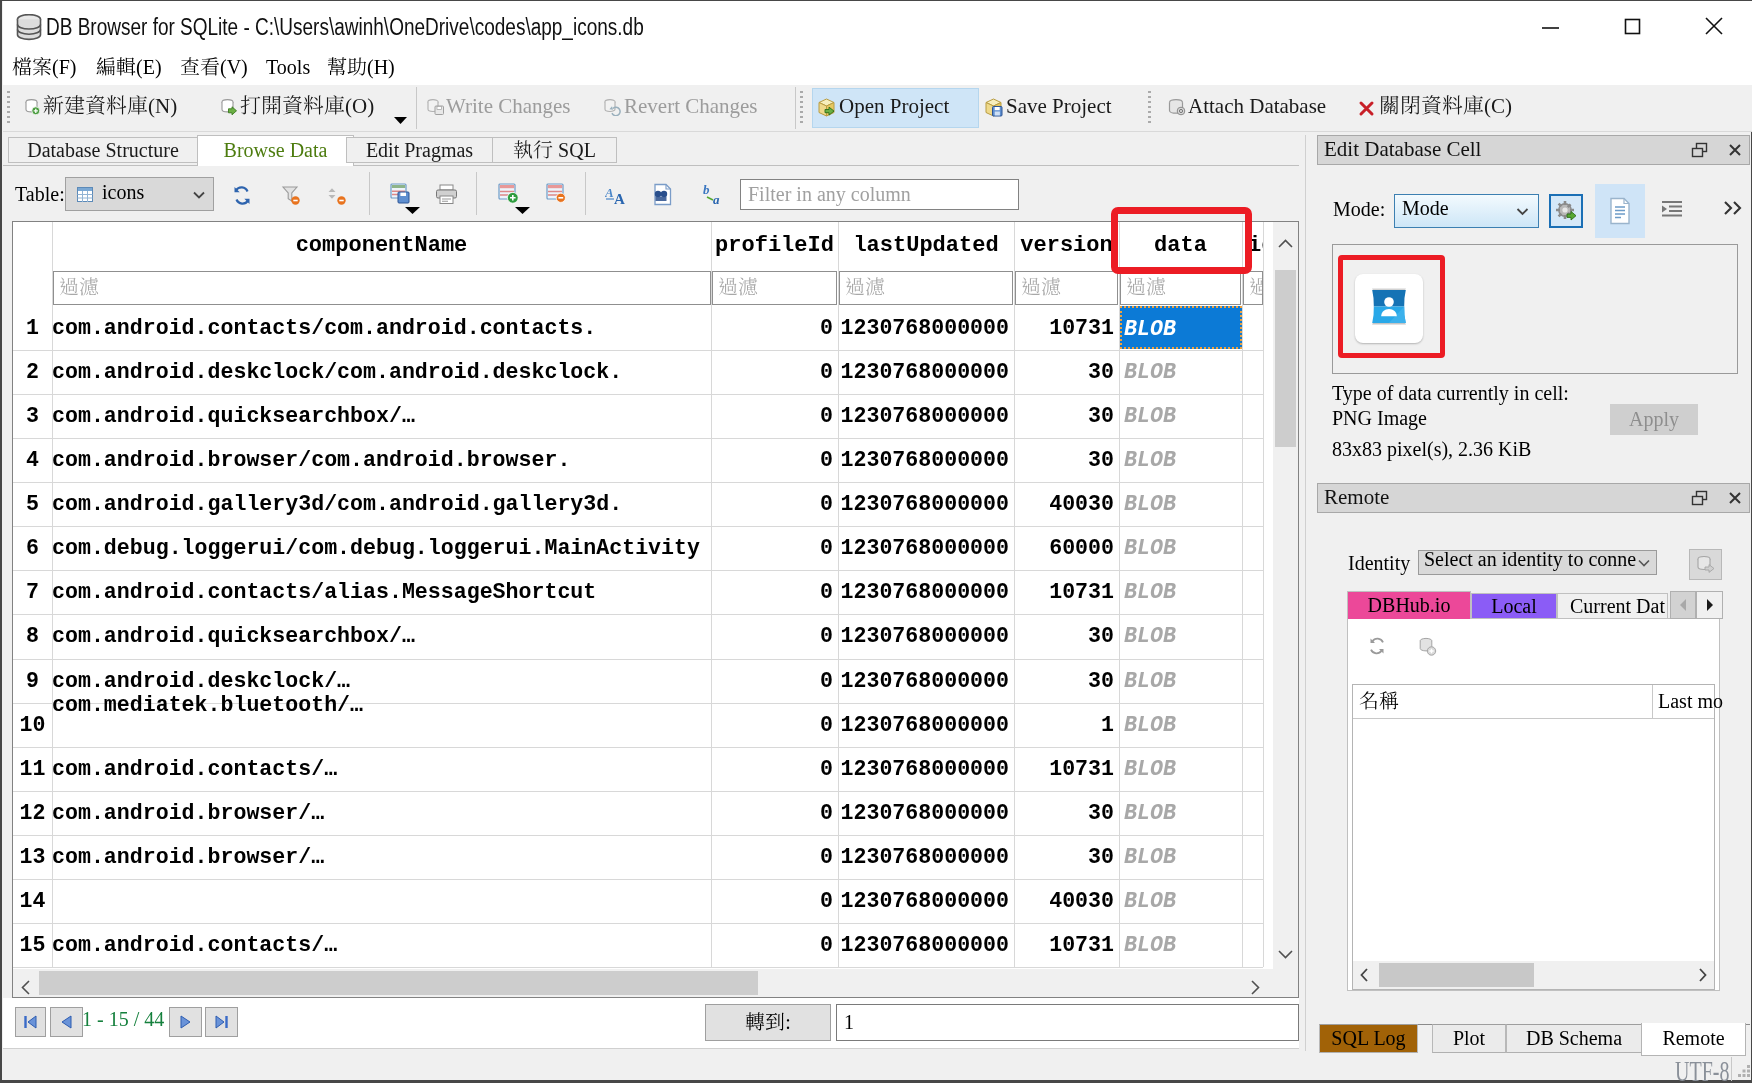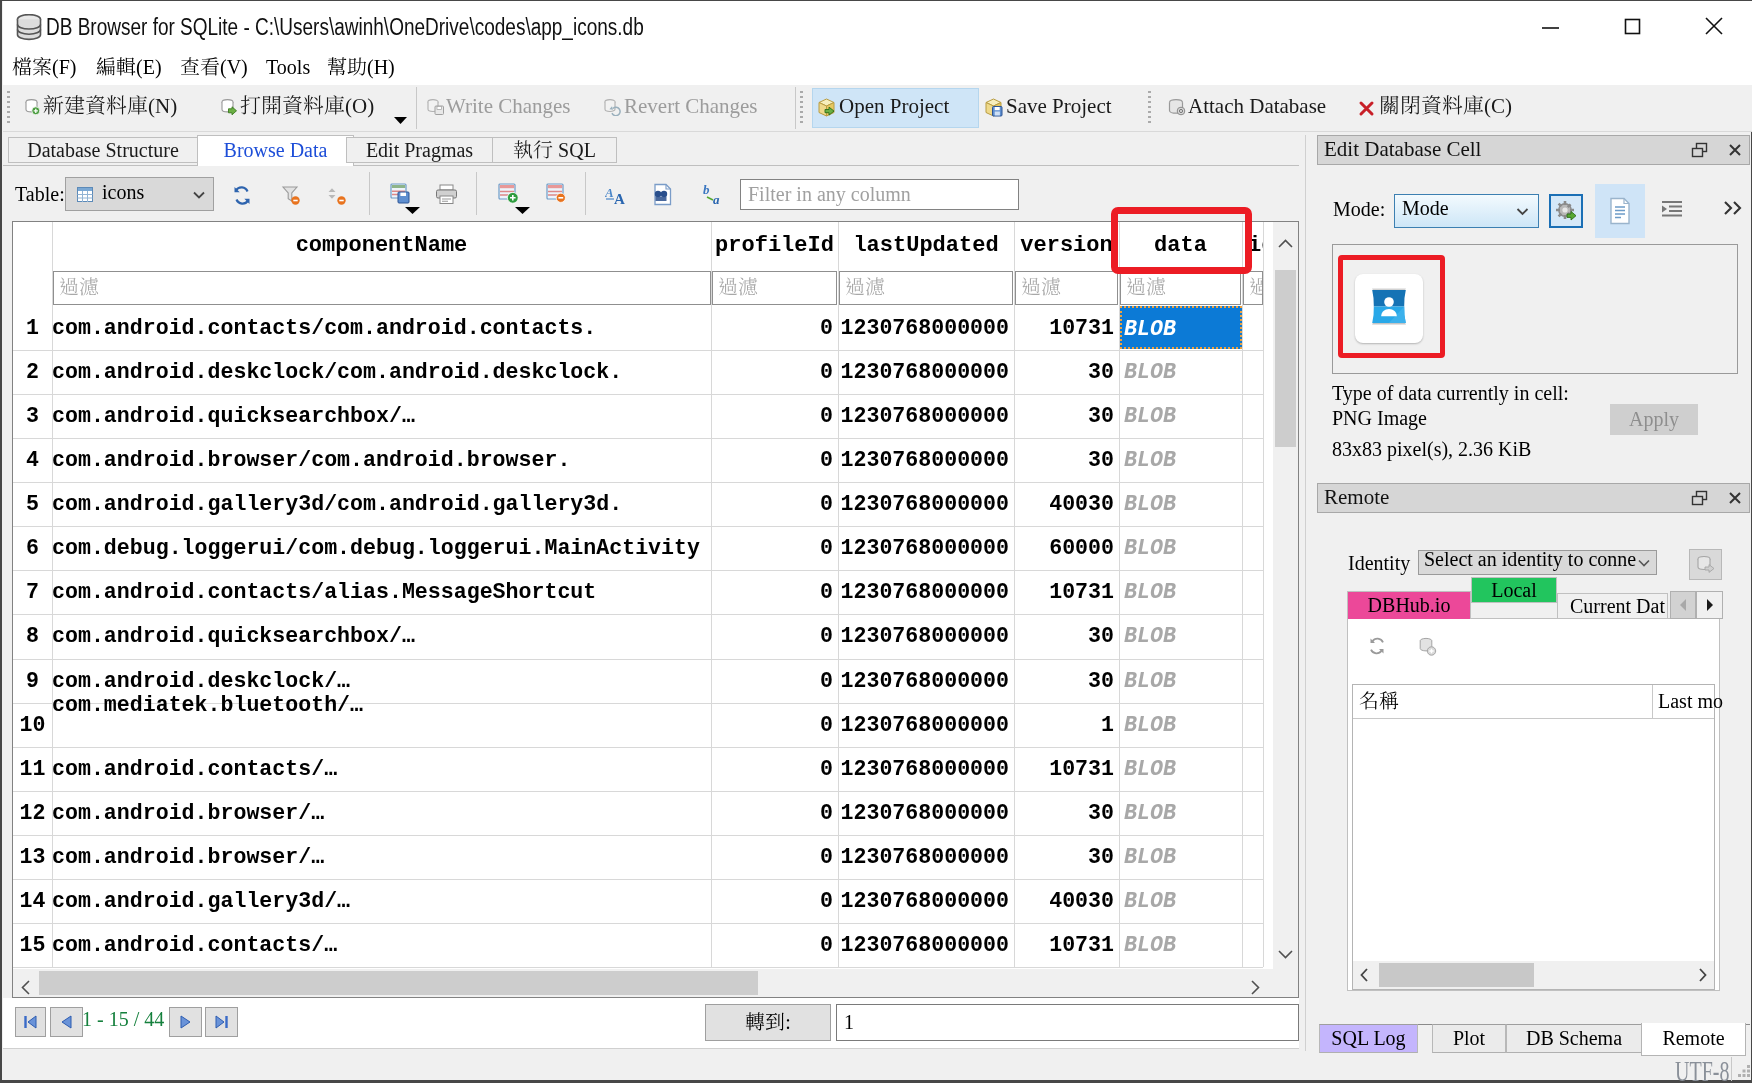--- a/index.html
+++ b/index.html
@@ -227,21 +227,21 @@
         </svg><svg class="cj">
           <use href="#u6599"></use>
         </svg><svg class="cj">
           <use href="#u5EAB"></use>
         </svg>(C)</span>
 </div>
 
 <div class="a" id="maintabs" style="left:1px;top:134px;width:1296px;height:31px;font-size:20px">
   <div class="a" style="left:0;top:30px;width:1296px;height:1px;background:#bfbfbf"></div>
   <div class="a" style="left:5px;top:2px;width:190px;height:26px;background:#f0f0f0;border:1px solid #bfbfbf;box-sizing:border-box;text-align:center;line-height:25px;color:#1a1a1a">Database Structure</div>
-  <div class="a" style="left:194px;top:0;width:157px;height:31px;background:#fff;border:1px solid #bfbfbf;border-bottom:none;box-sizing:border-box;text-align:center;line-height:29px;color:#1d4ed8">Browse Data</div>
+  <div class="a" style="left:194px;top:0;width:157px;height:31px;background:#fff;border:1px solid #bfbfbf;border-bottom:none;box-sizing:border-box;text-align:center;line-height:29px;color:#4d7c0f">Browse Data</div>
   <div class="a" style="left:343px;top:2px;width:147px;height:26px;background:#f0f0f0;border:1px solid #bfbfbf;box-sizing:border-box;text-align:center;line-height:25px;color:#1a1a1a">Edit Pragmas</div>
   <div class="a" style="left:489px;top:2px;width:125px;height:26px;background:#f0f0f0;border:1px solid #bfbfbf;box-sizing:border-box;text-align:center;line-height:25px;color:#1a1a1a"><svg class="cj">
           <use href="#u57F7"></use>
         </svg><svg class="cj">
           <use href="#u884C"></use>
         </svg> SQL</div>
 </div>
 
 <div class="a" id="controls" style="left:1px;top:165px;width:1296px;height:55px;font-size:20px">
   <span class="a" style="left:12px;top:17px;color:#000">Table:</span>
@@ -457,21 +457,20 @@
   <div class="a mono" style="left:1111px;top:569px;width:118px;height:44px;line-height:44px;color:#a8a8a8;font-weight:bold;font-style:italic;font-size:21.6px">BLOB</div>
   <div class="a" style="left:0;top:657px;width:1250px;height:1px;background:#d8d8d8"></div>
   <div class="a mono" style="left:0;top:613px;width:39px;height:44px;line-height:44px;text-align:center;font-weight:bold;font-size:21.6px">13</div>
   <div class="a mono" style="left:39px;top:613px;width:654px;height:44px;line-height:44px;font-weight:bold;font-size:21.6px;white-space:pre">com.android.browser/…</div>
   <div class="a mono" style="left:698px;top:613px;width:122px;height:44px;line-height:44px;text-align:right;font-weight:bold;font-size:21.6px">0</div>
   <div class="a mono" style="left:825px;top:613px;width:171px;height:44px;line-height:44px;text-align:right;font-weight:bold;font-size:21.6px">1230768000000</div>
   <div class="a mono" style="left:1001px;top:613px;width:100px;height:44px;line-height:44px;text-align:right;font-weight:bold;font-size:21.6px">30</div>
   <div class="a mono" style="left:1111px;top:613px;width:118px;height:44px;line-height:44px;color:#a8a8a8;font-weight:bold;font-style:italic;font-size:21.6px">BLOB</div>
   <div class="a" style="left:0;top:701px;width:1250px;height:1px;background:#d8d8d8"></div>
   <div class="a mono" style="left:0;top:657px;width:39px;height:44px;line-height:44px;text-align:center;font-weight:bold;font-size:21.6px">14</div>
-  <div class="a mono" style="left:39px;top:657px;width:654px;height:44px;line-height:44px;font-weight:bold;font-size:21.6px;white-space:pre">com.android.gallery3d/…</div>
   <div class="a mono" style="left:698px;top:657px;width:122px;height:44px;line-height:44px;text-align:right;font-weight:bold;font-size:21.6px">0</div>
   <div class="a mono" style="left:825px;top:657px;width:171px;height:44px;line-height:44px;text-align:right;font-weight:bold;font-size:21.6px">1230768000000</div>
   <div class="a mono" style="left:1001px;top:657px;width:100px;height:44px;line-height:44px;text-align:right;font-weight:bold;font-size:21.6px">40030</div>
   <div class="a mono" style="left:1111px;top:657px;width:118px;height:44px;line-height:44px;color:#a8a8a8;font-weight:bold;font-style:italic;font-size:21.6px">BLOB</div>
   <div class="a" style="left:0;top:745px;width:1250px;height:1px;background:#d8d8d8"></div>
   <div class="a mono" style="left:0;top:701px;width:39px;height:44px;line-height:44px;text-align:center;font-weight:bold;font-size:21.6px">15</div>
   <div class="a mono" style="left:39px;top:701px;width:654px;height:44px;line-height:44px;font-weight:bold;font-size:21.6px;white-space:pre">com.android.contacts/…</div>
   <div class="a mono" style="left:698px;top:701px;width:122px;height:44px;line-height:44px;text-align:right;font-weight:bold;font-size:21.6px">0</div>
   <div class="a mono" style="left:825px;top:701px;width:171px;height:44px;line-height:44px;text-align:right;font-weight:bold;font-size:21.6px">1230768000000</div>
   <div class="a mono" style="left:1001px;top:701px;width:100px;height:44px;line-height:44px;text-align:right;font-weight:bold;font-size:21.6px">10731</div>
@@ -603,21 +602,21 @@
 <div class="a" style="left:1687px;top:548px;width:33px;height:31px;background:#d9d9d9;border:1px solid #b8b8b8;box-sizing:border-box">
   <svg class="a" style="left:6px;top:5px" width="20" height="20" viewBox="0 0 20 20">
           <ellipse cx="8" cy="4" rx="6" ry="2.5" fill="#e6e6e6" stroke="#a5a5a5" stroke-width="1.1"></ellipse>
           <path d="M2 4v8c0 1.4 2.7 2.5 6 2.5s6-1.1 6-2.5V4" fill="#e6e6e6" stroke="#a5a5a5" stroke-width="1.1"></path>
           <path d="M9 12h4v-2.4l5 3.9-5 3.9V15h-4z" fill="#cfcfcf" stroke="#a5a5a5" stroke-width=".9"></path>
         </svg>
 </div>
 
 <div class="a" style="left:1345px;top:617px;width:373px;height:373px;background:#fff;border:1px solid #c0c0c0;box-sizing:border-box"></div>
 <div class="a" style="left:1345px;top:590px;width:124px;height:28px;background:#ec4899;border:1px solid #c0c0c0;border-bottom:none;box-sizing:border-box;text-align:center;line-height:26px;color:#000">DBHub.io</div>
-<div class="a" style="left:1469px;top:576px;width:86px;height:26px;background:#22c55e;border:1px solid #c0c0c0;box-sizing:border-box;text-align:center;line-height:24px;color:#000">Local</div>
+<div class="a" style="left:1469px;top:592px;width:86px;height:26px;background:#8b5cf6;border:1px solid #c0c0c0;box-sizing:border-box;text-align:center;line-height:24px;color:#000">Local</div>
 <div class="a" style="left:1555px;top:592px;width:111px;height:26px;background:#f0f0f0;border:1px solid #c0c0c0;box-sizing:border-box;text-align:left;line-height:24px;color:#000;overflow:hidden;padding-left:12px">Current Dat</div>
 <div class="a" style="left:1668px;top:590px;width:26px;height:28px;background:#d2d2d2;border:1px solid #b0b0b0;box-sizing:border-box"></div>
 <svg class="a" style="left:1673px;top:596px" width="16" height="16" viewBox="0 0 16 16">
         <path d="M11 2L5 8l6 6z" fill="#a8a8a8"></path>
       </svg>
 <div class="a" style="left:1694px;top:590px;width:27px;height:28px;background:#f0f0f0;border:1px solid #b0b0b0;box-sizing:border-box"></div>
 <svg class="a" style="left:1700px;top:596px" width="16" height="16" viewBox="0 0 16 16">
         <path d="M5 2l6 6-6 6z" fill="#1a1a1a"></path>
       </svg>
 <svg class="a" style="left:1366px;top:636px" width="18" height="18" viewBox="0 0 18 18">
@@ -644,21 +643,21 @@
   <div class="a" style="left:26px;top:278px;width:155px;height:24px;background:#c8c8c8"></div>
   <svg class="a" style="left:4px;top:280px" width="14" height="20" viewBox="0 0 14 20">
           <path d="M10 4l-5.5 6L10 16" fill="none" stroke="#444" stroke-width="1.8"></path>
         </svg>
   <svg class="a" style="left:343px;top:280px" width="14" height="20" viewBox="0 0 14 20">
           <path d="M4 4l5.5 6L4 16" fill="none" stroke="#444" stroke-width="1.8"></path>
         </svg>
 </div>
 
 <div class="a" style="left:1317px;top:1023px;width:431px;height:1px;background:#8a8a8a"></div>
-<div class="a" style="left:1317px;top:1023px;width:99px;height:29px;background:#c4b5fd;border:1px solid #9e9e9e;border-left-color:#b8b8b8;border-right-color:#b8b8b8;border-bottom-color:#b0b0b0;box-sizing:border-box;text-align:center;line-height:26px;color:#000">SQL Log</div>
+<div class="a" style="left:1317px;top:1023px;width:99px;height:29px;background:#a16207;border:1px solid #9e9e9e;border-left-color:#b8b8b8;border-right-color:#b8b8b8;border-bottom-color:#b0b0b0;box-sizing:border-box;text-align:center;line-height:26px;color:#000">SQL Log</div>
 <div class="a" style="left:1430px;top:1023px;width:74px;height:29px;background:#ebebeb;border:1px solid #9e9e9e;border-left-color:#b8b8b8;border-right-color:#b8b8b8;border-bottom-color:#b0b0b0;box-sizing:border-box;text-align:center;line-height:26px;color:#000">Plot</div>
 <div class="a" style="left:1504px;top:1023px;width:136px;height:29px;background:#ebebeb;border:1px solid #9e9e9e;border-left-color:#b8b8b8;border-right-color:#b8b8b8;border-bottom-color:#b0b0b0;box-sizing:border-box;text-align:center;line-height:26px;color:#000">DB Schema</div>
 <div class="a" style="left:1639px;top:1022px;width:105px;height:33px;background:#fff;border:1px solid #b4b4b4;border-top:none;box-sizing:border-box;text-align:center;line-height:30px;color:#000;z-index:3">Remote</div>
 <span class="a" style="left:1673px;top:1054px;color:#8a9099;transform:scaleY(1.42);transform-origin:0 0">UTF-8</span>
 <div class="a" style="left:1729px;top:1056px;width:1px;height:24px;background:#c8c8c8"></div>
 <svg class="a" style="left:1736px;top:1064px" width="13" height="13" viewBox="0 0 13 13">
         <g fill="#b0b0b0">
           <rect x="9" y="0" width="3" height="3"></rect>
           <rect x="9" y="4.5" width="3" height="3"></rect>
           <rect x="9" y="9" width="3" height="3"></rect>

